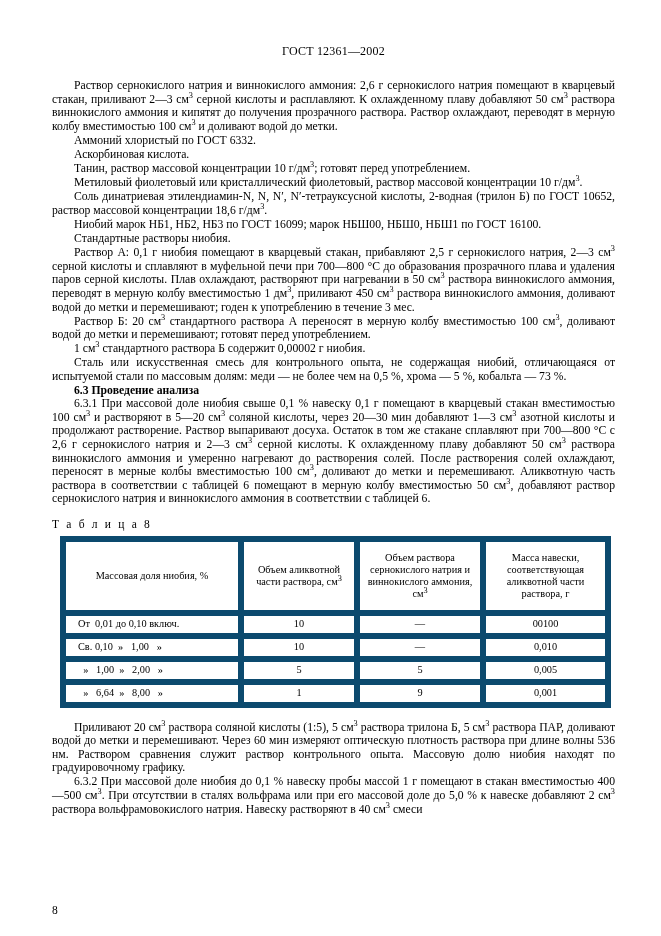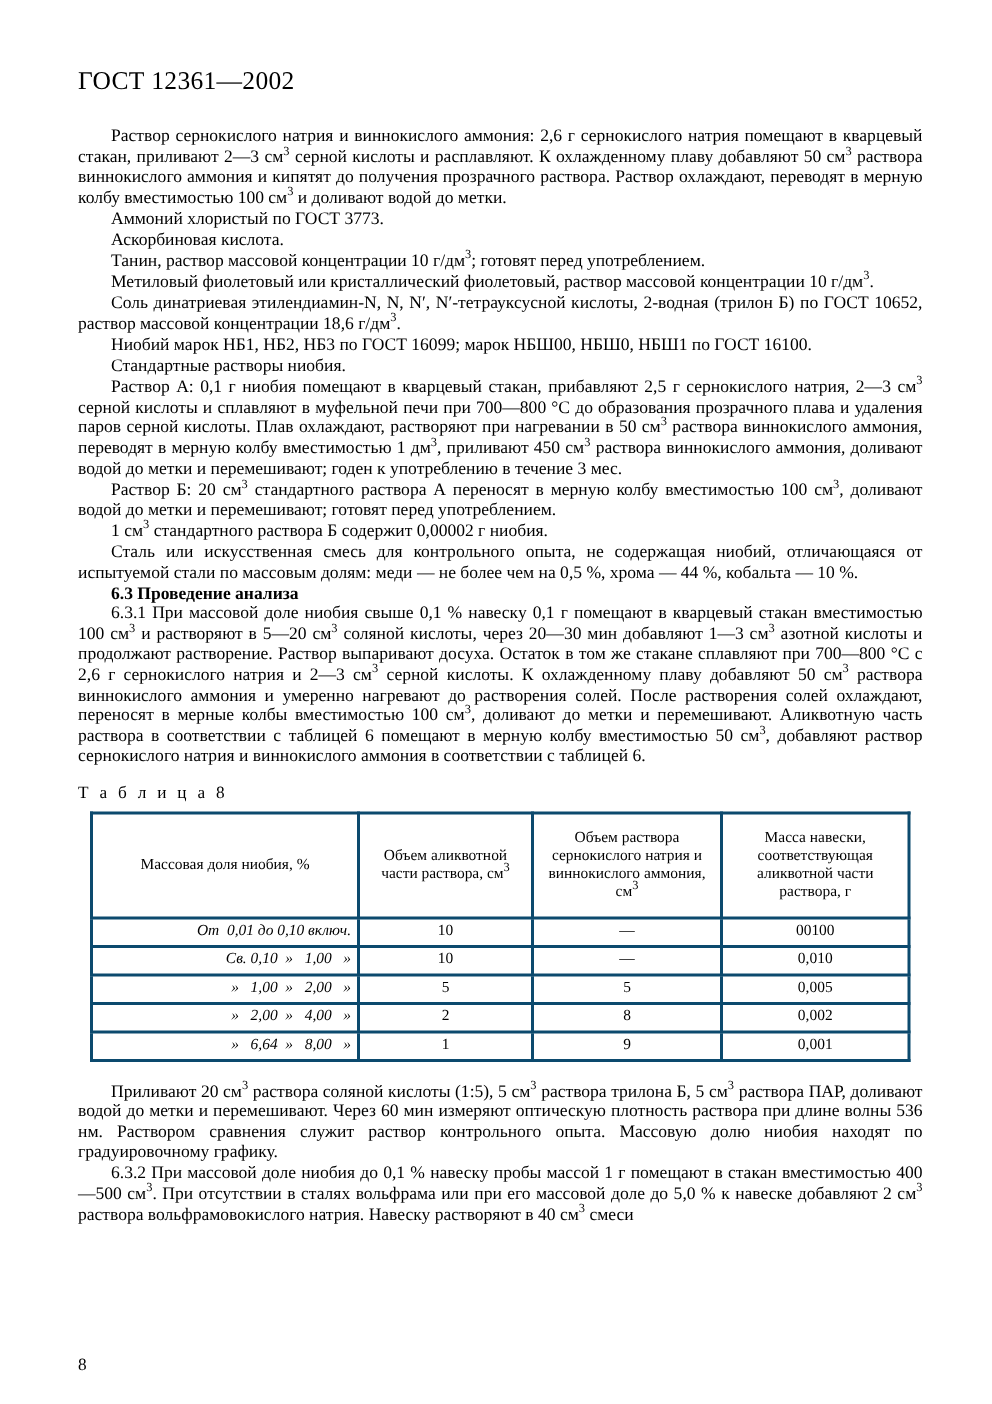--- a/index.html
+++ b/index.html
@@ -15,24 +15,25 @@
     -webkit-font-smoothing: antialiased;
   }
   .page {
     position: relative;
     width: 661px;
     height: 936px;
     box-sizing: border-box;
     padding: 44px 46px 0 52px;
   }
   .doc-header {
-    font-size: 17px;
+    font-size: 12px;
     letter-spacing: 0.2px;
     margin-bottom: 20px;
     white-space: nowrap;
+    text-align: center;
   }
   .body-text {
     font-size: 11.7px;
     line-height: 13.6px;
     text-align: justify;
   }
   p.para {
     margin: 0 0 0 0;
     text-indent: 22px;
     text-align: justify;
@@ -57,42 +58,41 @@
   }
   table.data {
     border-collapse: collapse;
     width: 545px;
     margin: 0 auto 0 8px;
     font-size: 10.3px;
     table-layout: fixed;
   }
   table.data th,
   table.data td {
-    border: 2px solid #0c4a6e;
+    border: 6px solid #0c4a6e;
     padding: 3px 4px;
     vertical-align: middle;
   }
   table.data thead th {
     text-align: center;
     font-weight: normal;
     line-height: 12px;
     height: 60px;
     padding: 4px 6px;
   }
   table.data tbody td {
     text-align: center;
     height: 14px;
     padding: 1.5px 4px;
     line-height: 12.5px;
   }
   table.data tbody td.first {
-    text-align: right;
+    text-align: left;
     padding-left: 12px;
     white-space: pre;
-    font-style: italic;
   }
   .col1 { width: 178px; }
   .col2 { width: 116px; }
   .col3 { width: 126px; }
   .col4 { width: 125px; }
   .after-table {
     margin-top: 13px;
   }
   .page-number {
     position: absolute;
@@ -105,31 +105,31 @@
 <body>
 
 <div class="page">
 
   <div class="doc-header">ГОСТ 12361—2002</div>
 
   <div class="body-text">
 
     <div>
       <p class="para">Раствор сернокислого натрия и виннокислого аммония: 2,6 г сернокислого натрия помещают в кварцевый стакан, приливают 2—3 см<sup>3</sup> серной кислоты и расплавляют. К охлажденному плаву добавляют 50 см<sup>3</sup> раствора виннокислого аммония и кипятят до получения прозрачного раствора. Раствор охлаждают, переводят в мерную колбу вместимостью 100 см<sup>3</sup> и доливают водой до метки.</p>
-      <p class="para">Аммоний хлористый по ГОСТ 3773.</p>
+      <p class="para">Аммоний хлористый по ГОСТ 6332.</p>
       <p class="para">Аскорбиновая кислота.</p>
       <p class="para">Танин, раствор массовой концентрации 10 г/дм<sup>3</sup>; готовят перед употреблением.</p>
       <p class="para">Метиловый фиолетовый или кристаллический фиолетовый, раствор массовой концентрации 10 г/дм<sup>3</sup>.</p>
       <p class="para">Соль динатриевая этилендиамин-N, N, N′, N′-тетрауксусной кислоты, 2-водная (трилон Б) по ГОСТ 10652, раствор массовой концентрации 18,6 г/дм<sup>3</sup>.</p>
       <p class="para">Ниобий марок НБ1, НБ2, НБ3 по ГОСТ 16099; марок НБШ00, НБШ0, НБШ1 по ГОСТ 16100.</p>
       <p class="para">Стандартные растворы ниобия.</p>
       <p class="para">Раствор А: 0,1 г ниобия помещают в кварцевый стакан, прибавляют 2,5 г сернокислого натрия, 2—3 см<sup>3</sup> серной кислоты и сплавляют в муфельной печи при 700—800 °С до образования прозрачного плава и удаления паров серной кислоты. Плав охлаждают, растворяют при нагревании в 50 см<sup>3</sup> раствора виннокислого аммония, переводят в мерную колбу вместимостью 1 дм<sup>3</sup>, приливают 450 см<sup>3</sup> раствора виннокислого аммония, доливают водой до метки и перемешивают; годен к употреблению в течение 3 мес.</p>
       <p class="para">Раствор Б: 20 см<sup>3</sup> стандартного раствора А переносят в мерную колбу вместимостью 100 см<sup>3</sup>, доливают водой до метки и перемешивают; готовят перед употреблением.</p>
       <p class="para">1 см<sup>3</sup> стандартного раствора Б содержит 0,00002 г ниобия.</p>
-      <p class="para">Сталь или искусственная смесь для контрольного опыта, не содержащая ниобий, отличающаяся от испытуемой стали по массовым долям: меди — не более чем на 0,5 %, хрома — 44 %, кобальта — 10 %.</p>
+      <p class="para">Сталь или искусственная смесь для контрольного опыта, не содержащая ниобий, отличающаяся от испытуемой стали по массовым долям: меди — не более чем на 0,5 %, хрома — 5 %, кобальта — 73 %.</p>
     </div>
 
     <p class="para section-head"><span>6.3</span> <span>Проведение анализа</span></p>
 
     <div>
       <p class="para">6.3.1 При массовой доле ниобия свыше 0,1 % навеску 0,1 г помещают в кварцевый стакан вместимостью 100 см<sup>3</sup> и растворяют в 5—20 см<sup>3</sup> соляной кислоты, через 20—30 мин добавляют 1—3 см<sup>3</sup> азотной кислоты и продолжают растворение. Раствор выпаривают досуха. Остаток в том же стакане сплавляют при 700—800 °С с 2,6 г сернокислого натрия и 2—3 см<sup>3</sup> серной кислоты. К охлажденному плаву добавляют 50 см<sup>3</sup> раствора виннокислого аммония и умеренно нагревают до растворения солей. После растворения солей охлаждают, переносят в мерные колбы вместимостью 100 см<sup>3</sup>, доливают до метки и перемешивают. Аликвотную часть раствора в соответствии с таблицей 6 помещают в мерную колбу вместимостью 50 см<sup>3</sup>, добавляют раствор сернокислого натрия и виннокислого аммония в соответствии с таблицей 6.</p>
     </div>
 
     <div class="tbl-caption">Т а б л и ц а   8</div>
 
@@ -161,26 +161,20 @@
           <td>—</td>
           <td>0,010</td>
         </tr>
         <tr>
           <td class="first">  »   1,00  »   2,00   »</td>
           <td>5</td>
           <td>5</td>
           <td>0,005</td>
         </tr>
         <tr>
-          <td class="first">  »   2,00  »   4,00   »</td>
-          <td>2</td>
-          <td>8</td>
-          <td>0,002</td>
-        </tr>
-        <tr>
           <td class="first">  »   6,64  »   8,00   »</td>
           <td>1</td>
           <td>9</td>
           <td>0,001</td>
         </tr>
       </tbody>
     </table>
 
     <div class="after-table">
       <p class="para">Приливают 20 см<sup>3</sup> раствора соляной кислоты (1:5), 5 см<sup>3</sup> раствора трилона Б, 5 см<sup>3</sup> раствора ПАР, доливают водой до метки и перемешивают. Через 60 мин измеряют оптическую плотность раствора при длине волны 536 нм. Раствором сравнения служит раствор контрольного опыта. Массовую долю ниобия находят по градуировочному графику.</p>

